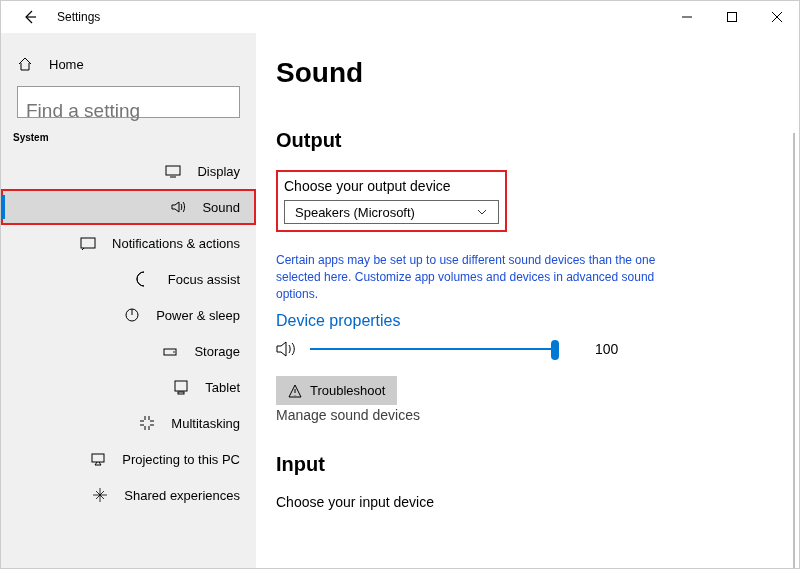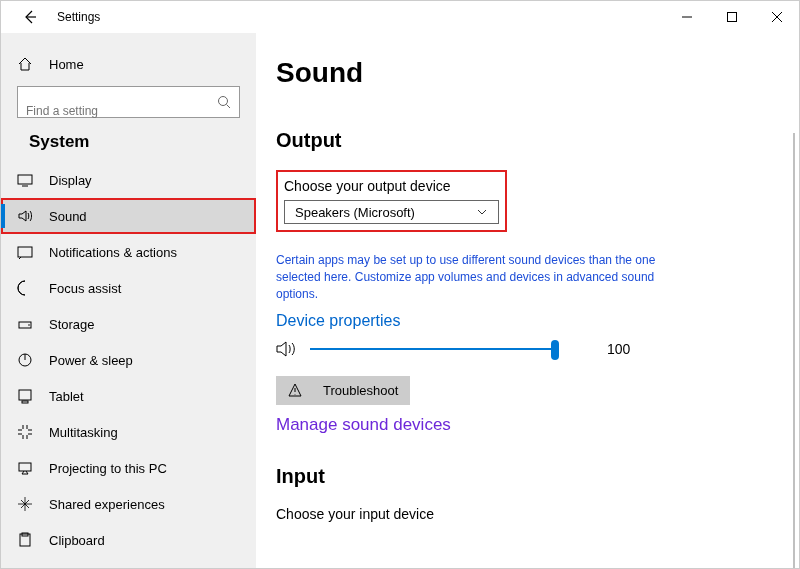--- a/index.html
+++ b/index.html
@@ -11,44 +11,44 @@
   .titlebar .spacer { flex: 1; }
   .titlebar .win-controls { display: flex; }
   .titlebar .win-btn { width: 45px; height: 32px; display: flex; align-items: center; justify-content: center; }
   
   .main-layout { display: flex; height: calc(569px - 34px); }
   
   .sidebar { width: 255px; background: #f0f0f0; padding-top: 15px; }
   .home-row { display: flex; align-items: center; padding: 8px 16px; font-size: 13px; margin-bottom: 6px; }
   .home-row svg, .nav-item svg { width: 16px; height: 16px; margin-right: 16px; flex-shrink: 0; }
   .search { margin: 4px 16px 14px 16px; height: 32px; border: 1px solid #999; background: #fff; display: flex; align-items: center; padding: 0 8px; }
-  .search input { border: none; outline: none; flex: 1; font-size: 12px; background: transparent; margin-top: 17px; }
-  .section-label { font-size: 17px; font-weight: 600; padding: 0 16px 10px 28px; }
-  .nav-item { display: flex; align-items: center; padding: 10px 16px; font-size: 13px; cursor: default; position: relative; }
+  .search input { border: none; outline: none; flex: 1; font-size: 19px; background: transparent; margin-top: 17px; }
+  .section-label { font-size: 10px; font-weight: 600; padding: 0 16px 10px 12px; }
+  .nav-item { display: flex; align-items: center; padding: 10px 16px; font-size: 13px; cursor: default; position: relative; justify-content: flex-end; }
   .nav-item.active { background: #d8d8d8; }
   .nav-item.active::before { content: ""; position: absolute; left: 0; top: 6px; bottom: 6px; width: 4px; background: #0078d4; }
   .nav-item.highlight { outline: 2px solid #e02020; outline-offset: -2px; z-index: 2; }
   
   .content { flex: 1; padding: 24px 10px 20px 20px; overflow: hidden; position: relative; }
   .content-inner { height: 100%; overflow-y: auto; padding-right: 20px; }
   .page-title { font-size: 28px; font-weight: 600; margin-bottom: 40px; }
   .section-title { font-size: 20px; font-weight: 700; margin-bottom: 18px; }
   .sub-label { font-size: 14px; margin-bottom: 6px; }
   .dropdown { width: 215px; height: 24px; border: 1px solid #666; display: flex; align-items: center; padding: 0 10px; font-size: 13px; justify-content: space-between; background: #fff; }
   .field-wrap { padding: 8px; }
   .field-wrap.highlight { border: 2px solid #e02020; display: inline-block; padding: 6px; margin-bottom: 10px; }
   .desc { font-size: 12px; color: #1d4ed8; margin: 10px 0 10px 0; max-width: 420px; line-height: 1.4; }
   .link { font-size: 16px; color: #0066cc; margin-bottom: 10px; display: inline-block; }
-  .link2 { font-size: 17px; color: #6d28d9; display: inline-block; margin-top: 10px; margin-bottom: 30px; }
-  .volume-row { display: flex; align-items: center; gap: 12px; margin-bottom: 18px; }
+  .link2 { font-size: 14px; color: #404040; display: inline-block; margin-top: 2px; margin-bottom: 30px; }
+  .volume-row { display: flex; align-items: center; margin-bottom: 18px; }
   .slider-container { display: flex; align-items: center; gap: 10px; }
   .slider-track { width: 245px; height: 2px; background: #0078d4; position: relative; margin-left: 4px; }
   .slider-thumb { position: absolute; right: -4px; top: -8px; width: 8px; height: 20px; background: #0078d4; border-radius: 4px; }
   .volume-val { font-size: 14px; margin-left: 40px; }
-  .troubleshoot-btn { display: inline-flex; align-items: flex-start; gap: 21px; padding: 7px 12px; background: #ccc; border: none; font-size: 13px; }
+  .troubleshoot-btn { display: inline-flex; align-items: flex-end; gap: 8px; padding: 7px 12px; background: #ccc; border: none; font-size: 13px; }
   
   .scroll-indicator { position: absolute; right: 4px; top: 100px; bottom: 0; width: 2px; background: #c0c0c0; }
 </style>
 </head>
 <body>
 
 <div class="titlebar">
   <div class="back">
     <svg width="14" height="14" viewBox="0 0 14 14">
         <path d="M9 1L3 7l6 6" stroke="#000" stroke-width="1.2" fill="none"></path>
@@ -115,34 +115,34 @@
       <span>Notifications &amp; actions</span>
     </div>
     <div class="nav-item">
       <svg viewBox="0 0 16 16">
           <path d="M8 1a7 7 0 0 0 0 14 5 5 0 0 1 0-14z" stroke="#000" fill="none"></path>
         </svg>
       <span>Focus assist</span>
     </div>
     <div class="nav-item">
       <svg viewBox="0 0 16 16">
+          <circle cx="8" cy="8" r="6" stroke="#000" fill="none"></circle>
+          <path d="M8 2v6" stroke="#000"></path>
+        </svg>
+      <span>Power &amp; sleep</span>
+    </div>
+    <div class="nav-item">
+      <svg viewBox="0 0 16 16">
           <rect x="2" y="6" width="12" height="6" stroke="#000" fill="none"></rect>
           <circle cx="12" cy="9" r="0.8" fill="#000"></circle>
         </svg>
       <span>Storage</span>
     </div>
     <div class="nav-item">
       <svg viewBox="0 0 16 16">
-          <circle cx="8" cy="8" r="6" stroke="#000" fill="none"></circle>
-          <path d="M8 2v6" stroke="#000"></path>
-        </svg>
-      <span>Power &amp; sleep</span>
-    </div>
-    <div class="nav-item">
-      <svg viewBox="0 0 16 16">
           <rect x="2" y="2" width="12" height="10" stroke="#000" fill="none"></rect>
           <rect x="5" y="13" width="6" height="2" stroke="#000" fill="none"></rect>
         </svg>
       <span>Tablet</span>
     </div>
     <div class="nav-item">
       <svg viewBox="0 0 16 16">
           <path d="M1 6h4M11 6h4M1 10h4M11 10h4M6 1v4M6 11v4M10 1v4M10 11v4" stroke="#000"></path>
         </svg>
       <span>Multitasking</span>
@@ -152,27 +152,20 @@
           <rect x="2" y="3" width="12" height="8" stroke="#000" fill="none"></rect>
           <path d="M7 11l-2 3h6l-2-3" stroke="#000" fill="none"></path>
         </svg>
       <span>Projecting to this PC</span>
     </div>
     <div class="nav-item">
       <svg viewBox="0 0 16 16">
           <path d="M4 4l8 8M12 4l-8 8M8 1v14M1 8h14" stroke="#000" stroke-width="0.8"></path>
         </svg>
       <span>Shared experiences</span>
-    </div>
-    <div class="nav-item">
-      <svg viewBox="0 0 16 16">
-          <rect x="3" y="2" width="10" height="12" stroke="#000" fill="none"></rect>
-          <rect x="5" y="1" width="6" height="3" stroke="#000" fill="none"></rect>
-        </svg>
-      <span>Clipboard</span>
     </div>
   </div>
 
   <div class="content">
     <div class="scroll-indicator"></div>
     <div class="content-inner">
       <h1 class="page-title">Sound</h1>
 
       <h2 class="section-title">Output</h2>
 

